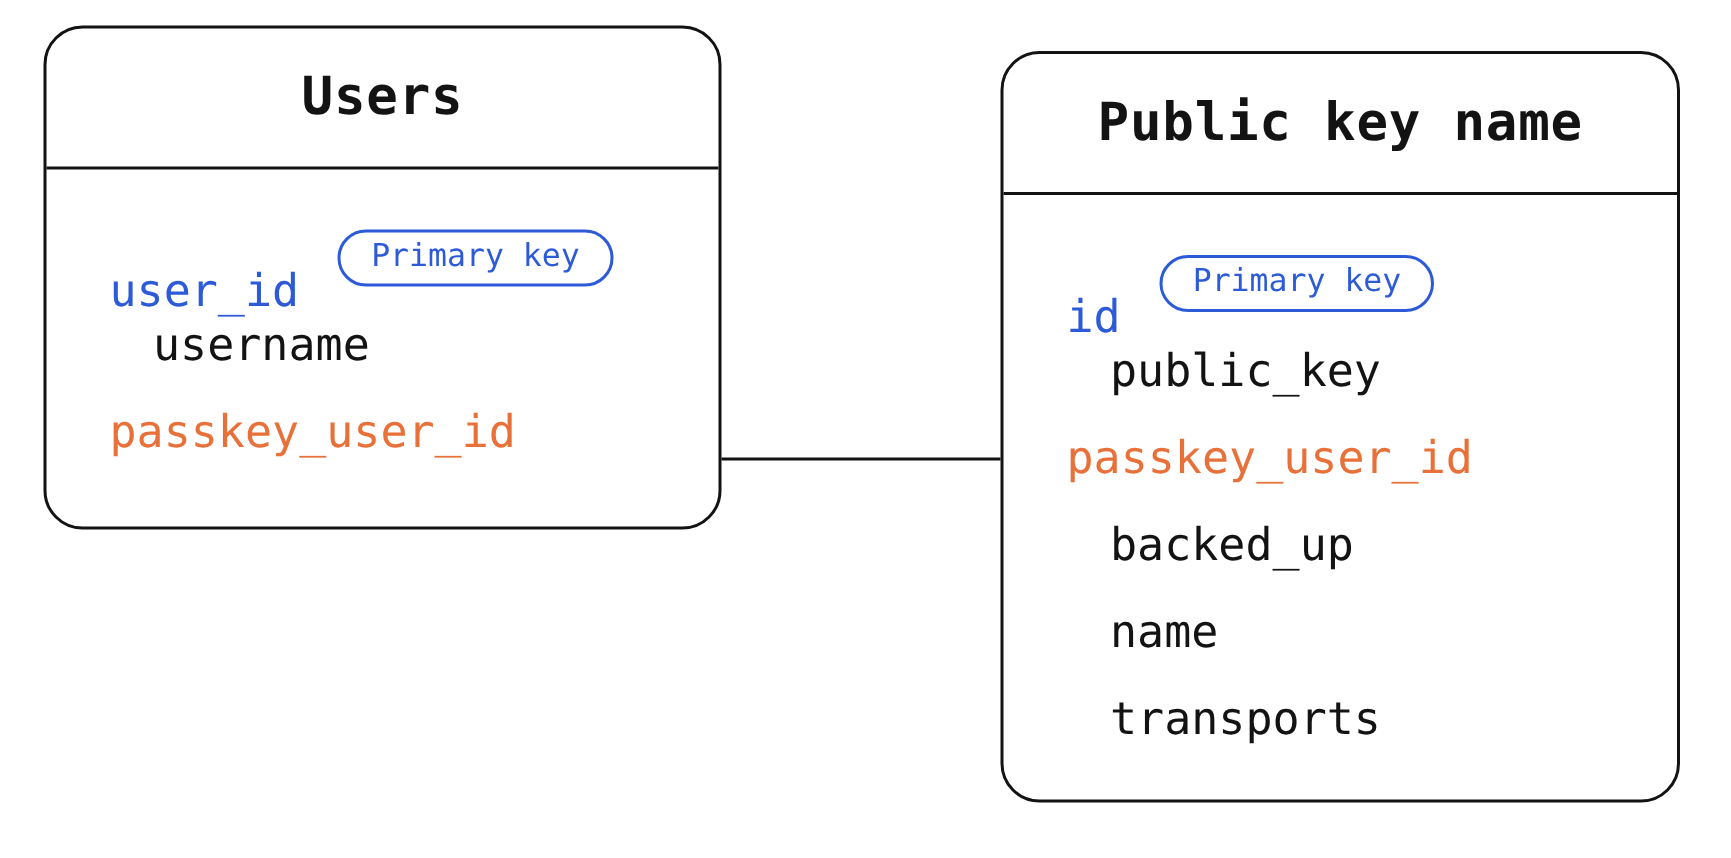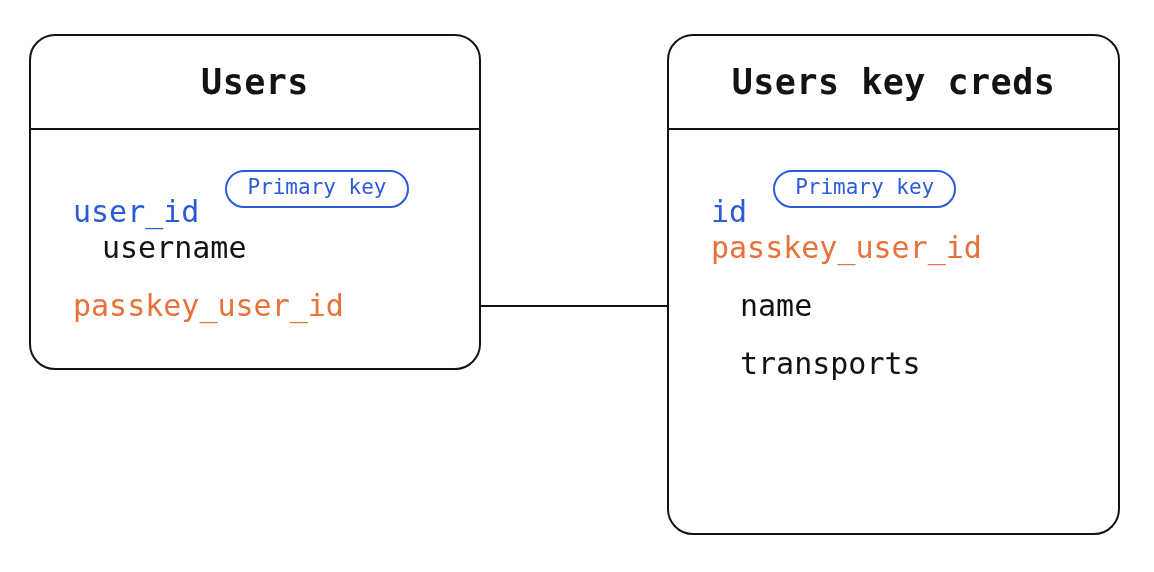--- a/index.html
+++ b/index.html
@@ -23,21 +23,21 @@
     height: 572px;
   }
   .er-table {
     position: absolute;
     background: var(--background);
     border: 2px solid var(--ink);
     border-radius: 26px;
   }
   .er-table.users {
     left: 29px;
-    top: 34px;
+    top: 17px;
     width: 452px;
     height: 336px;
   }
   .er-table.pubkey {
     left: 667px;
     top: 34px;
     width: 453px;
     height: 501px;
   }
   .er-header {
@@ -106,30 +106,36 @@
       <div class="field-row">
         <span class="fname c-ink">username</span>
       </div>
       <div class="field-row">
         <span class="fname c-orange">passkey_user_id</span>
       </div>
     </div>
   </div>
 
   <div class="er-table pubkey">
-    <div class="er-header">Users key creds</div>
+    <div class="er-header">Public key name</div>
     <div class="er-body">
       <div class="field-row">
         <span class="fname c-blue">id</span>
         <span class="pill">
           <span>Primary key</span>
         </span>
       </div>
       <div class="field-row">
+        <span class="fname c-ink">public_key</span>
+      </div>
+      <div class="field-row">
         <span class="fname c-orange">passkey_user_id</span>
+      </div>
+      <div class="field-row">
+        <span class="fname c-ink">backed_up</span>
       </div>
       <div class="field-row">
         <span class="fname c-ink">name</span>
       </div>
       <div class="field-row">
         <span class="fname c-ink">transports</span>
       </div>
     </div>
   </div>
 

